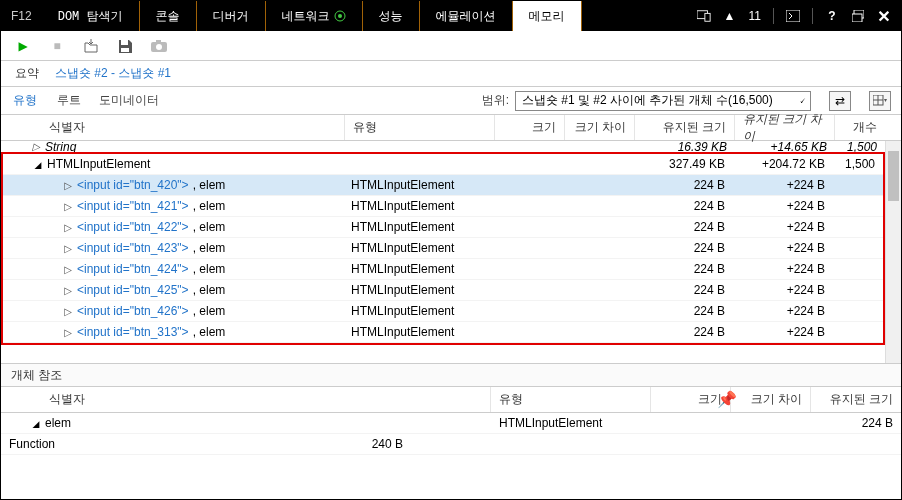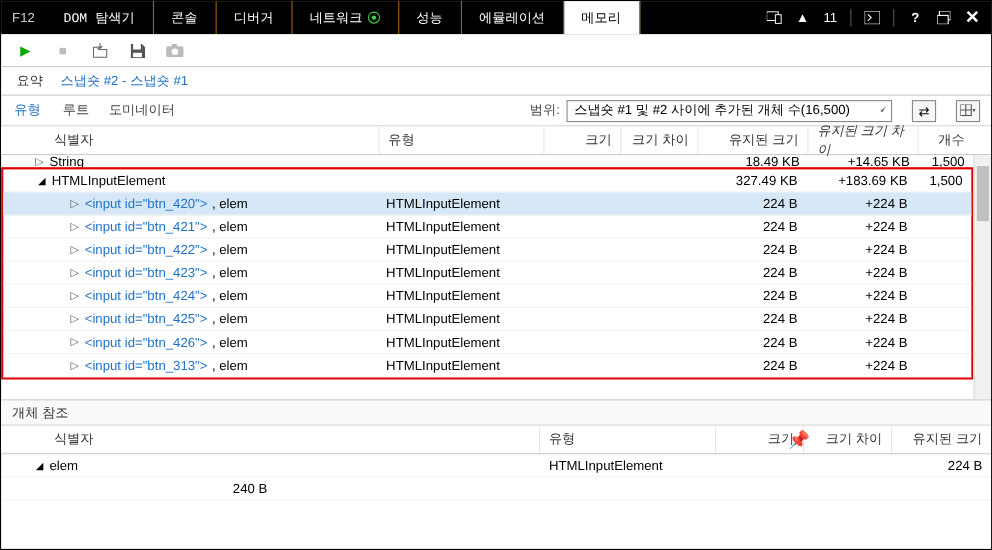--- a/index.html
+++ b/index.html
@@ -40,21 +40,21 @@
 .c-sdiff { width: 70px; justify-content: flex-end; }
 .c-ret { width: 100px; justify-content: flex-end; }
 .c-rdiff { width: 100px; justify-content: flex-end; font-style: italic; }
 .c-cnt { width: 50px; justify-content: flex-end; }
 
 .grid-body { height: 222px; overflow: hidden; position: relative; }
 .grid-body .scrollbar { position: absolute; right: 0; top: 0; bottom: 0; width: 16px; background: #f0f0f0; border-left: 1px solid #ddd; }
 .grid-body .scrollbar .thumb { position: absolute; left: 2px; right: 2px; top: 10px; height: 50px; background: #c0c0c0; }
 .rows { padding-right: 16px; }
 .row { display: flex; height: 21px; align-items: center; border-bottom: 1px solid #f3f3f3; }
-.row.cut-top { height: 12px; overflow: hidden; }
+.row.cut-top { height: 12px; overflow: hidden; font-style: italic; }
 .row .cell { padding: 0 8px; }
 .row .id { flex: 1; display: flex; align-items: center; gap: 4px; }
 .row .r { text-align: right; }
 .row .type { width: 150px; }
 .row .size { width: 70px; }
 .row .sdiff { width: 70px; }
 .row .ret { width: 100px; }
 .row .rdiff { width: 100px; }
 .row .cnt { width: 50px; }
 .tri { width: 10px; display: inline-block; text-align: center; color: #555; font-size: 10px; }
@@ -196,36 +196,36 @@
   <div class="rows" id="grid1-rows">
       <div class="row cut-top">
         <div class="cell id" style="padding-left:30px">
           <span class="tri right"></span>
           <span class="">String</span>
           <span></span>
         </div>
         <div class="cell type"></div>
         <div class="cell size r"></div>
         <div class="cell sdiff r"></div>
-        <div class="cell ret r">18.49 KB</div>
+        <div class="cell ret r">16.39 KB</div>
         <div class="cell rdiff r">+14.65 KB</div>
         <div class="cell cnt r">1,500</div>
       </div>
       <div class="redbox">
         <div class="row">
           <div class="cell id" style="padding-left:30px">
             <span class="tri open"></span>
             <span class="">HTMLInputElement</span>
             <span></span>
           </div>
           <div class="cell type"></div>
           <div class="cell size r"></div>
           <div class="cell sdiff r"></div>
           <div class="cell ret r">327.49 KB</div>
-          <div class="cell rdiff r">+183.69 KB</div>
+          <div class="cell rdiff r">+204.72 KB</div>
           <div class="cell cnt r">1,500</div>
         </div>
         <div class="row sel">
           <div class="cell id" style="padding-left:60px">
             <span class="tri right"></span>
             <span class="link2">&lt;input id="btn_420"&gt;</span>
             <span>, elem</span>
           </div>
           <div class="cell type">HTMLInputElement</div>
           <div class="cell size r"></div>
@@ -350,17 +350,18 @@
       <div class="cell id" style="padding-left:30px">
         <span class="tri open"></span>
         <span class="">elem</span>
       </div>
       <div class="cell type">HTMLInputElement</div>
       <div class="cell size r"></div>
       <div class="cell sdiff r"></div>
       <div class="cell ret r">224 B</div>
     </div>
     <div class="row">
+      <div class="cell type">Function</div>
       <div class="cell size r"></div>
       <div class="cell sdiff r"></div>
       <div class="cell ret r">240 B</div>
     </div>
   </div>
 
 </body></html>

